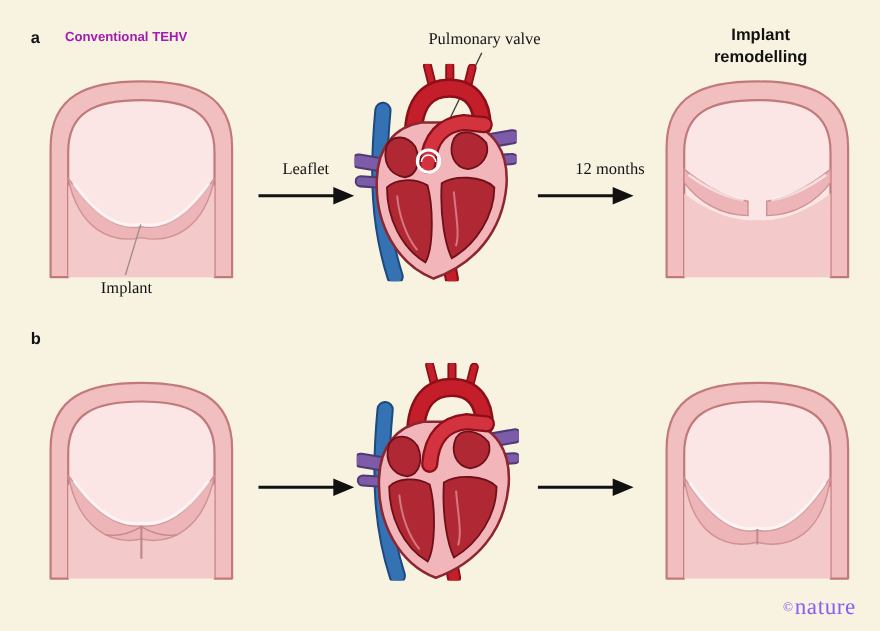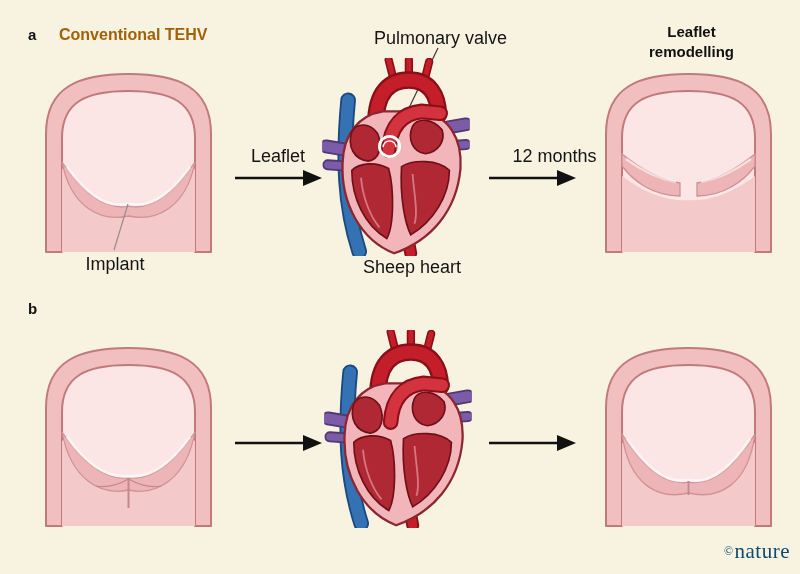--- a/index.html
+++ b/index.html
@@ -1,24 +1,24 @@
 <!DOCTYPE html>
 <html><head>
 <meta charset="utf-8">
 <style>
   * { margin:0; padding:0; box-sizing:border-box; }
   html,body { background:#f8f2e0; }
   body { font-family:"Liberation Sans", sans-serif; }
   .canvas { position:relative; width:800px; height:574px; background:#f8f2e0; overflow:hidden; }
   .abs { position:absolute; }
-  .caption { position:absolute; font-size:18px; color:#141414; text-align:center; line-height:1.25; }
+  .caption { position:absolute; font-size:15px; color:#141414; text-align:center; line-height:1.25;font-family:Liberation Serif, serif; }
   .panel-index { position:absolute; font-weight:bold; font-size:15px; color:#111; }
-  .panel-title { position:absolute; font-weight:bold; font-size:16px; color:#a16207;text-align:center; }
+  .panel-title { position:absolute; font-weight:bold; font-size:12px; color:#a21caf;text-align:center; }
   .outcome { position:absolute; font-weight:bold; font-size:15px; color:#111; text-align:center; line-height:1.3; }
-  .brand { position:absolute; right:10px; bottom:10px; font-family:"Liberation Serif", serif; font-size:21px; color:#0c4a6e; letter-spacing:0.5px; }
+  .brand { position:absolute; right:22px; bottom:10px; font-family:"Liberation Serif", serif; font-size:21px; color:#8b5cf6; letter-spacing:0.5px; }
   .brand .copy { font-size:12px; vertical-align:3px; margin-right:1px; }
   svg { display:block; }
 </style>
 </head>
 <body>
 
 <div class="canvas">
 
   <svg width="0" height="0" style="position:absolute" aria-hidden="true">
     <defs>
@@ -82,29 +82,28 @@
 
   <div class="caption" style="left:368px;top:27px;width:145px">Pulmonary valve</div>
   <svg class="abs" style="left:388px;top:46px" width="54" height="100">
     <line x1="50" y1="2" x2="4" y2="97" stroke="#3a3a3a" stroke-width="1.2"></line>
   </svg>
   <svg class="abs" style="left:318px;top:58px" width="156" height="198" viewBox="0 0 160 215">
     <use href="#sheepHeart"></use>
     <circle cx="73" cy="96" r="11" fill="none" stroke="#ffffff" stroke-width="3"></circle>
     <path d="M66,97 a7,7 0 0 1 14,0" stroke="#ffffff" stroke-width="1.6" fill="none"></path>
   </svg>
-  <div class="caption" style="left:352px;top:256px;width:120px">Sheep heart</div>
 
   <div class="caption" style="left:507px;top:145px;width:95px">12 months</div>
   <svg class="abs" style="left:487px;top:167px" width="90" height="22">
     <line x1="2" y1="11" x2="72" y2="11" stroke="#111111" stroke-width="2.6"></line>
     <polygon points="70,3 89,11 70,19" fill="#111111"></polygon>
   </svg>
 
-  <div class="outcome" style="left:634px;top:22px;width:115px">Leaflet remodelling</div>
+  <div class="outcome" style="left:634px;top:22px;width:115px">Implant remodelling</div>
   <svg class="abs" style="left:596px;top:64px" width="185" height="190" viewBox="0 0 185 190">
     <use href="#valveShell"></use>
     <path d="M26,112 C52,132 78,138 92.5,136 C107,138 133,132 159,112 L159,188 L26,188 Z" fill="#f3c9c9"></path>
     <path d="M26,90 C46,106 64,116 84,119 L84,132 C58,132 38,118 26,102 Z" fill="#edb5b7" stroke="#d09294" stroke-width="1.3"></path>
     <path d="M159,90 C139,106 121,116 101,119 L101,132 C127,132 147,118 159,102 Z" fill="#edb5b7" stroke="#d09294" stroke-width="1.3"></path>
     <path d="M30,95 C48,108 64,115 80,118" stroke="#ffffff" stroke-width="2.5" opacity="0.6" fill="none"></path>
     <path d="M155,95 C137,108 121,115 105,118" stroke="#ffffff" stroke-width="2.5" opacity="0.6" fill="none"></path>
   </svg>
 
   <div class="panel-index" style="left:28px;top:300px">b</div>

